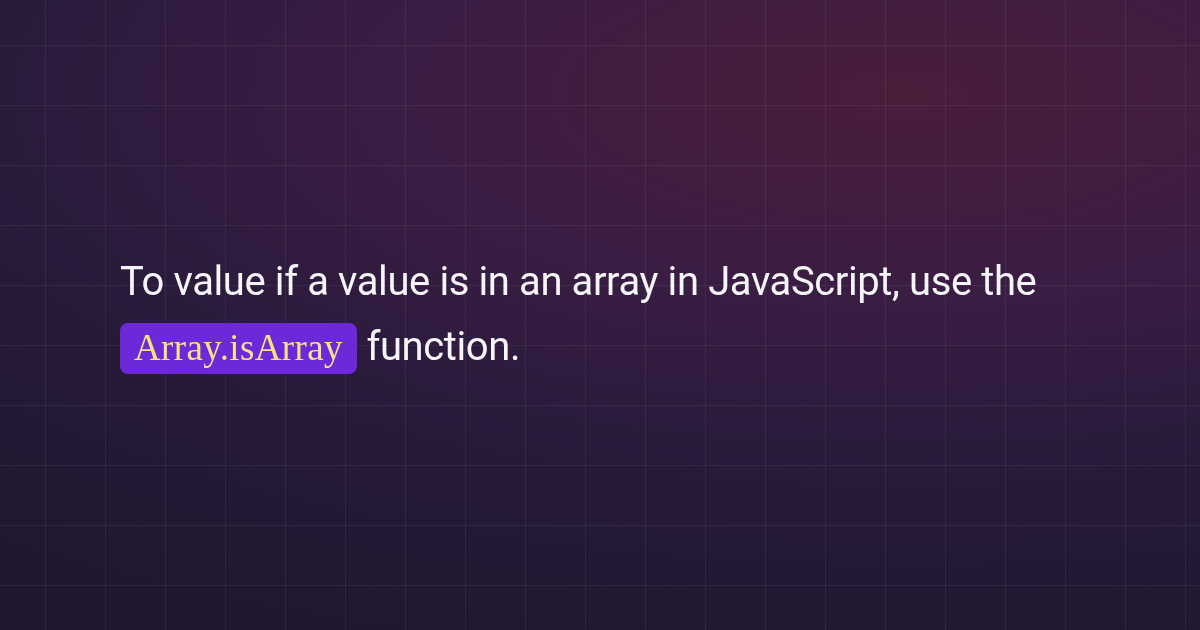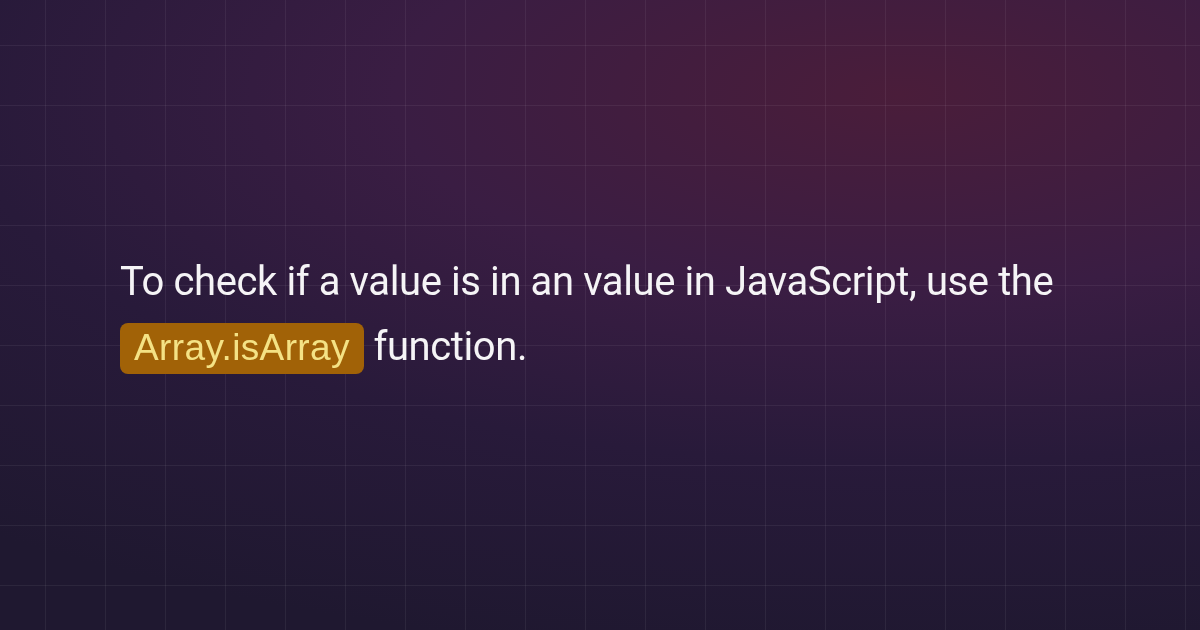--- a/index.html
+++ b/index.html
@@ -42,35 +42,35 @@
 
     .text-block {
       color: #f5f4f6;
       font-size: 40px;
       line-height: 1.62;
       font-weight: 400;
       letter-spacing: -0.01em;
     }
 
     .code-snippet {
-      font-family: Liberation Sans, sans-serif;
-      background: #a16207;
+      font-family: Liberation Serif, serif;
+      background: #6d28d9;
       color: #f4e285;
       padding: 4px 14px 6px 14px;
       border-radius: 8px;
       font-size: 37px;
       letter-spacing: 0.01em;
       white-space: nowrap;
     }
   </style>
 </head>
 <body>
 
 <div class="background"></div>
 <div class="grid-overlay"></div>
 
 <div class="content">
   <p class="text-block">
-    <span>To check if a value is in an value in JavaScript, use the </span>
+    <span>To value if a value is in an array in JavaScript, use the </span>
     <code class="code-snippet">Array.isArray</code>
     <span> function.</span>
   </p>
 </div>
 
 </body></html>

